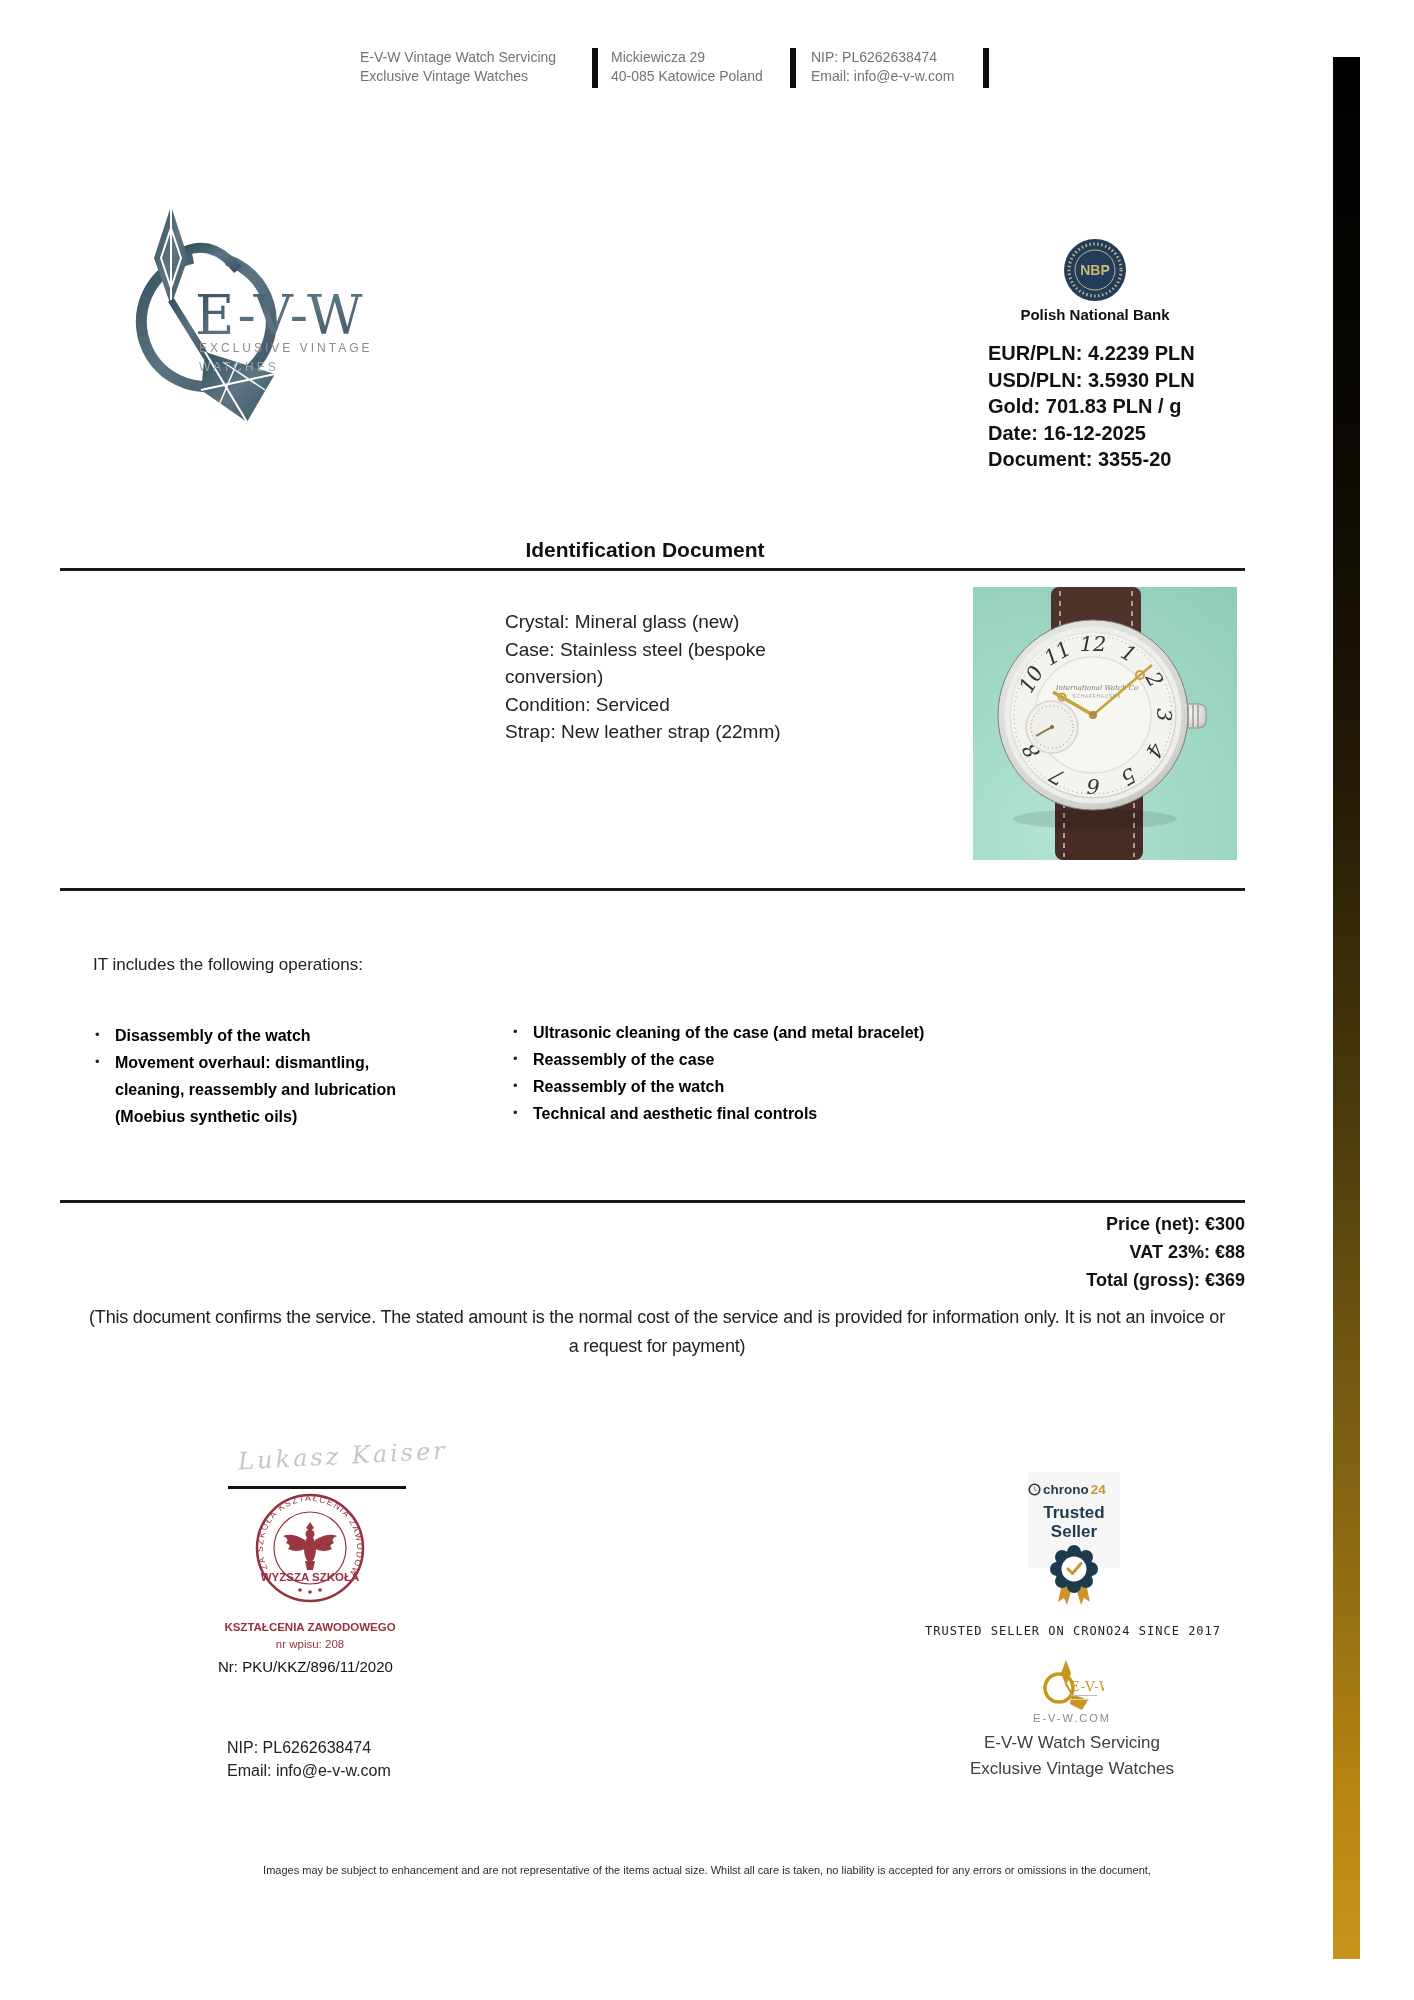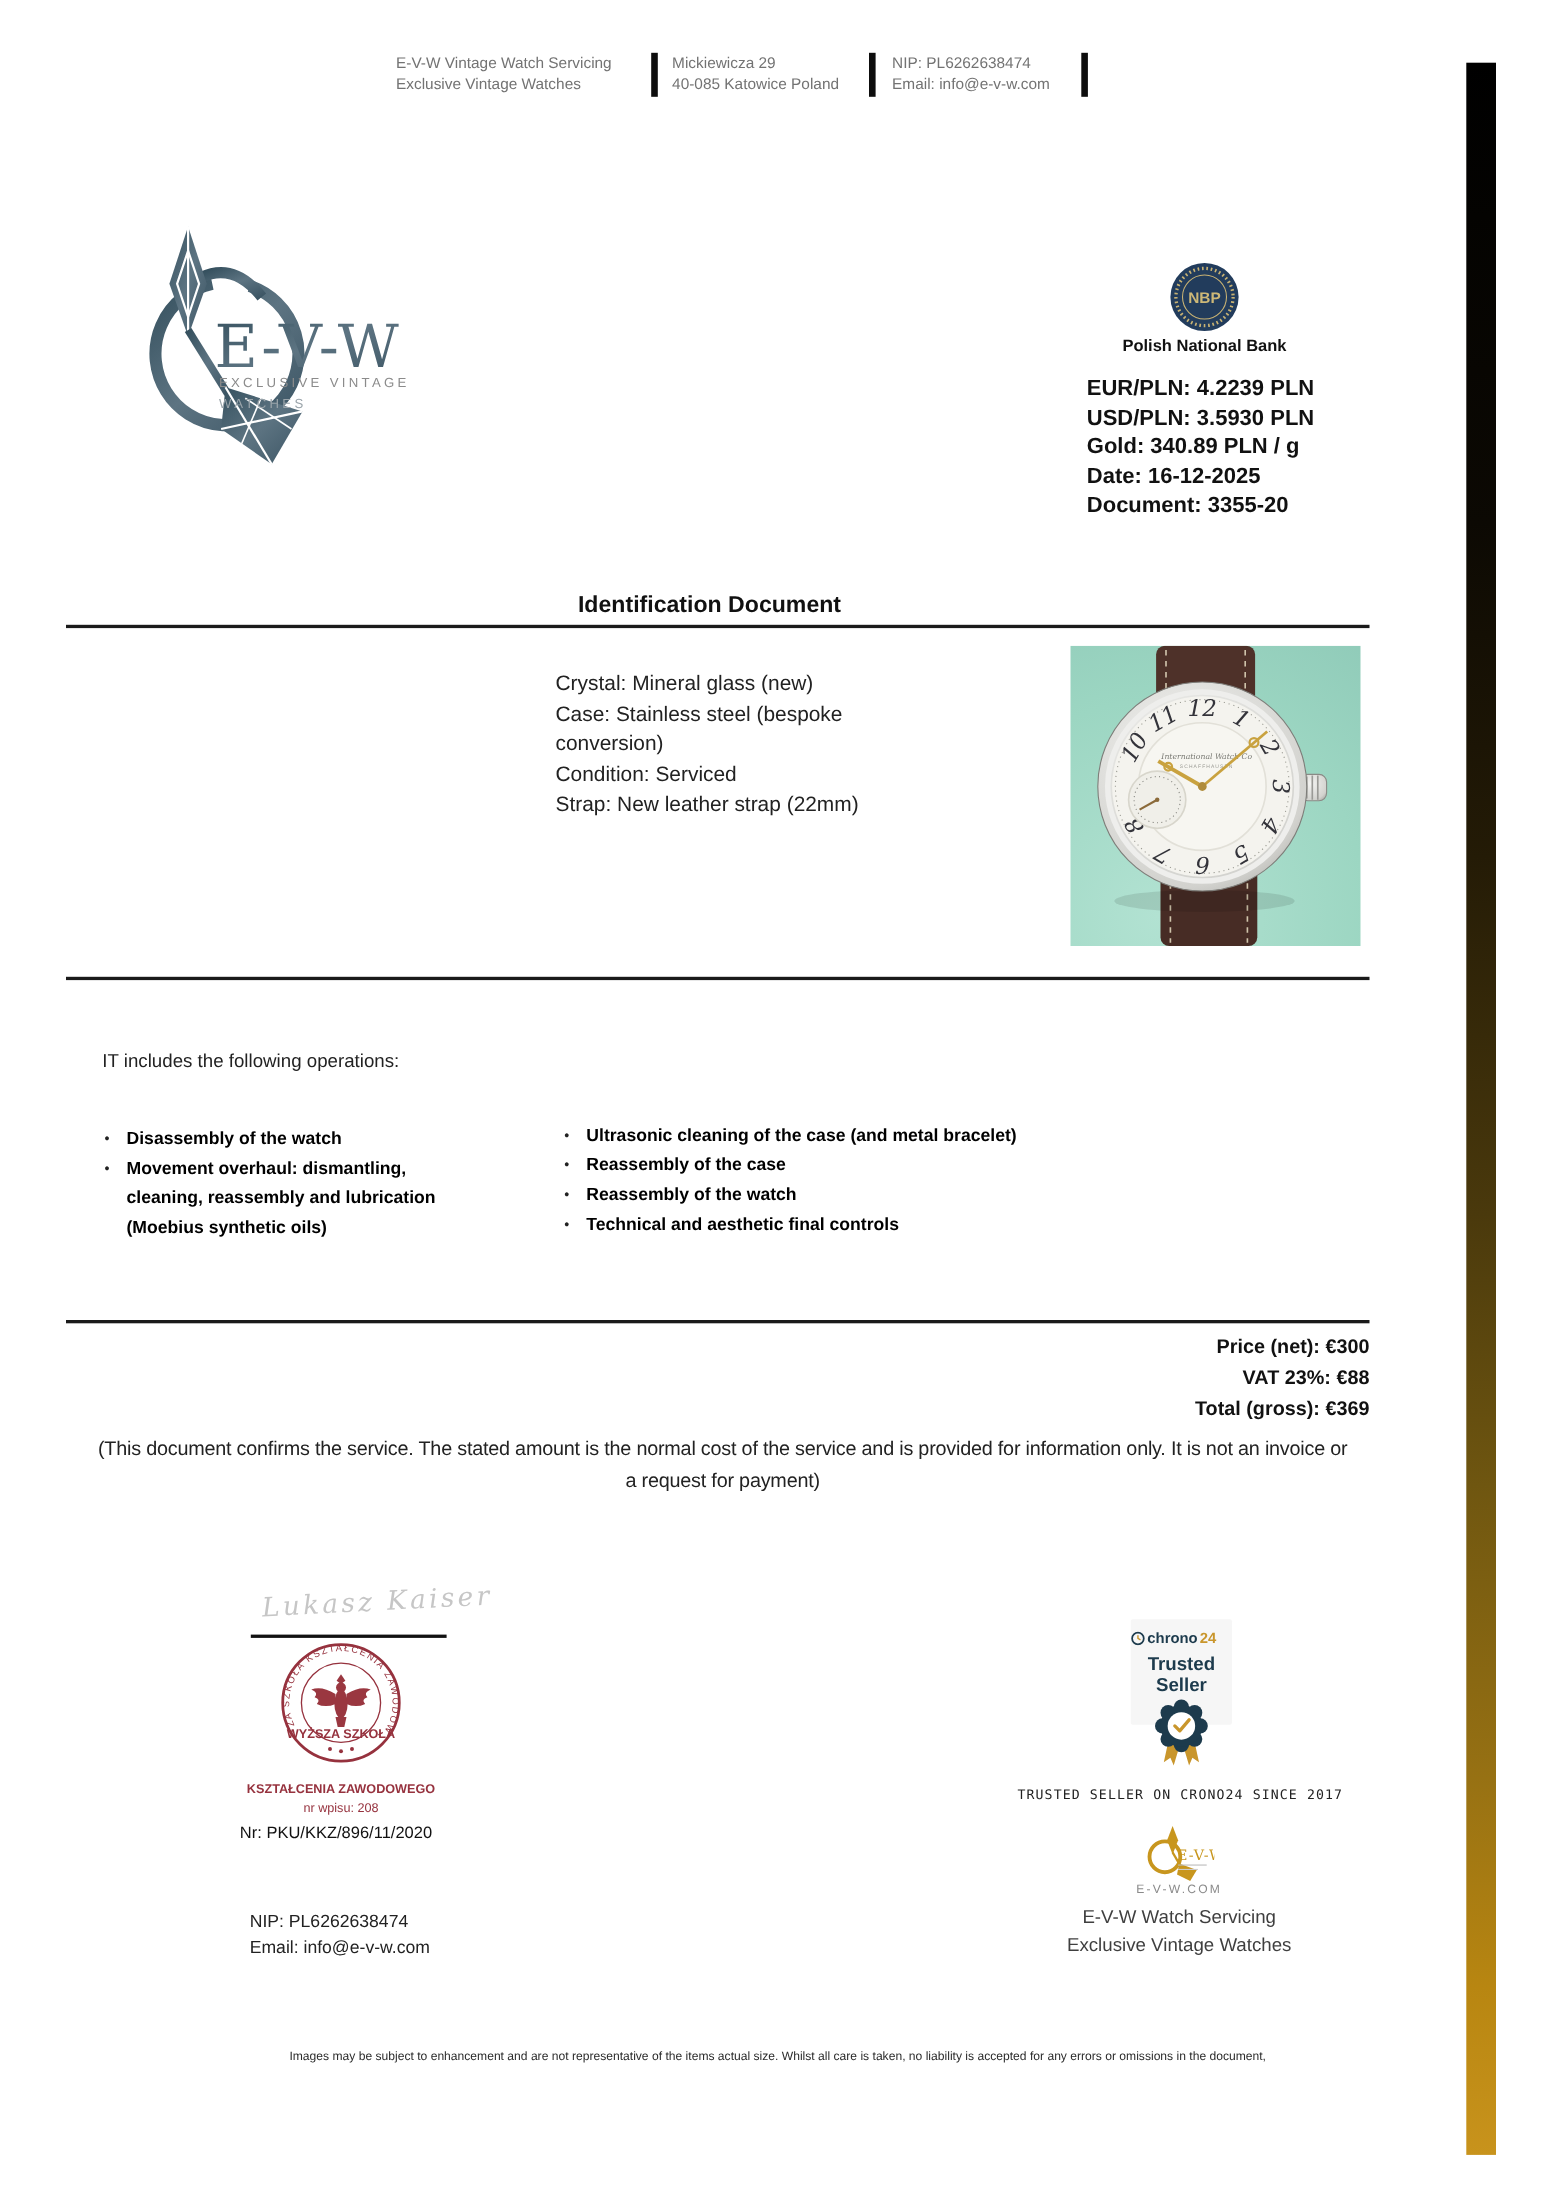--- a/index.html
+++ b/index.html
@@ -90,21 +90,21 @@
   <svg class="abs" style="left:1063px;top:238px;" width="64" height="64" viewBox="0 0 64 64">
     <circle cx="32" cy="32" r="31" fill="#223c5c"></circle>
     <circle cx="32" cy="32" r="26" fill="none" stroke="#c8b273" stroke-width="3" stroke-dasharray="1.5,2.5"></circle>
     <circle cx="32" cy="32" r="20" fill="none" stroke="#c8b273" stroke-width="1"></circle>
     <text x="32" y="37" font-size="14" font-weight="bold" fill="#cdb877" text-anchor="middle">NBP</text>
   </svg>
   <div class="abs banklabel" style="left:1000px;top:306px;width:190px;">Polish National Bank</div>
   <div class="abs rates" style="left:988px;top:340px;">
     <div>EUR/PLN: 4.2239 PLN</div>
     <div>USD/PLN: 3.5930 PLN</div>
-    <div>Gold: 340.89 PLN / g</div>
+    <div>Gold: 701.83 PLN / g</div>
     <div>Date: 16-12-2025</div>
     <div>Document: 3355-20</div>
   </div>
 
   <div class="abs doctitle" style="left:345px;top:538px;width:600px;">Identification Document</div>
   <div class="hline" style="left:60px;top:568px;width:1185px;"></div>
 
   <div class="abs detail" style="left:505px;top:608px;width:332px;">
     <div>Crystal: Mineral glass (new)</div>
     <div>Case: Stainless steel (bespoke conversion)</div>

